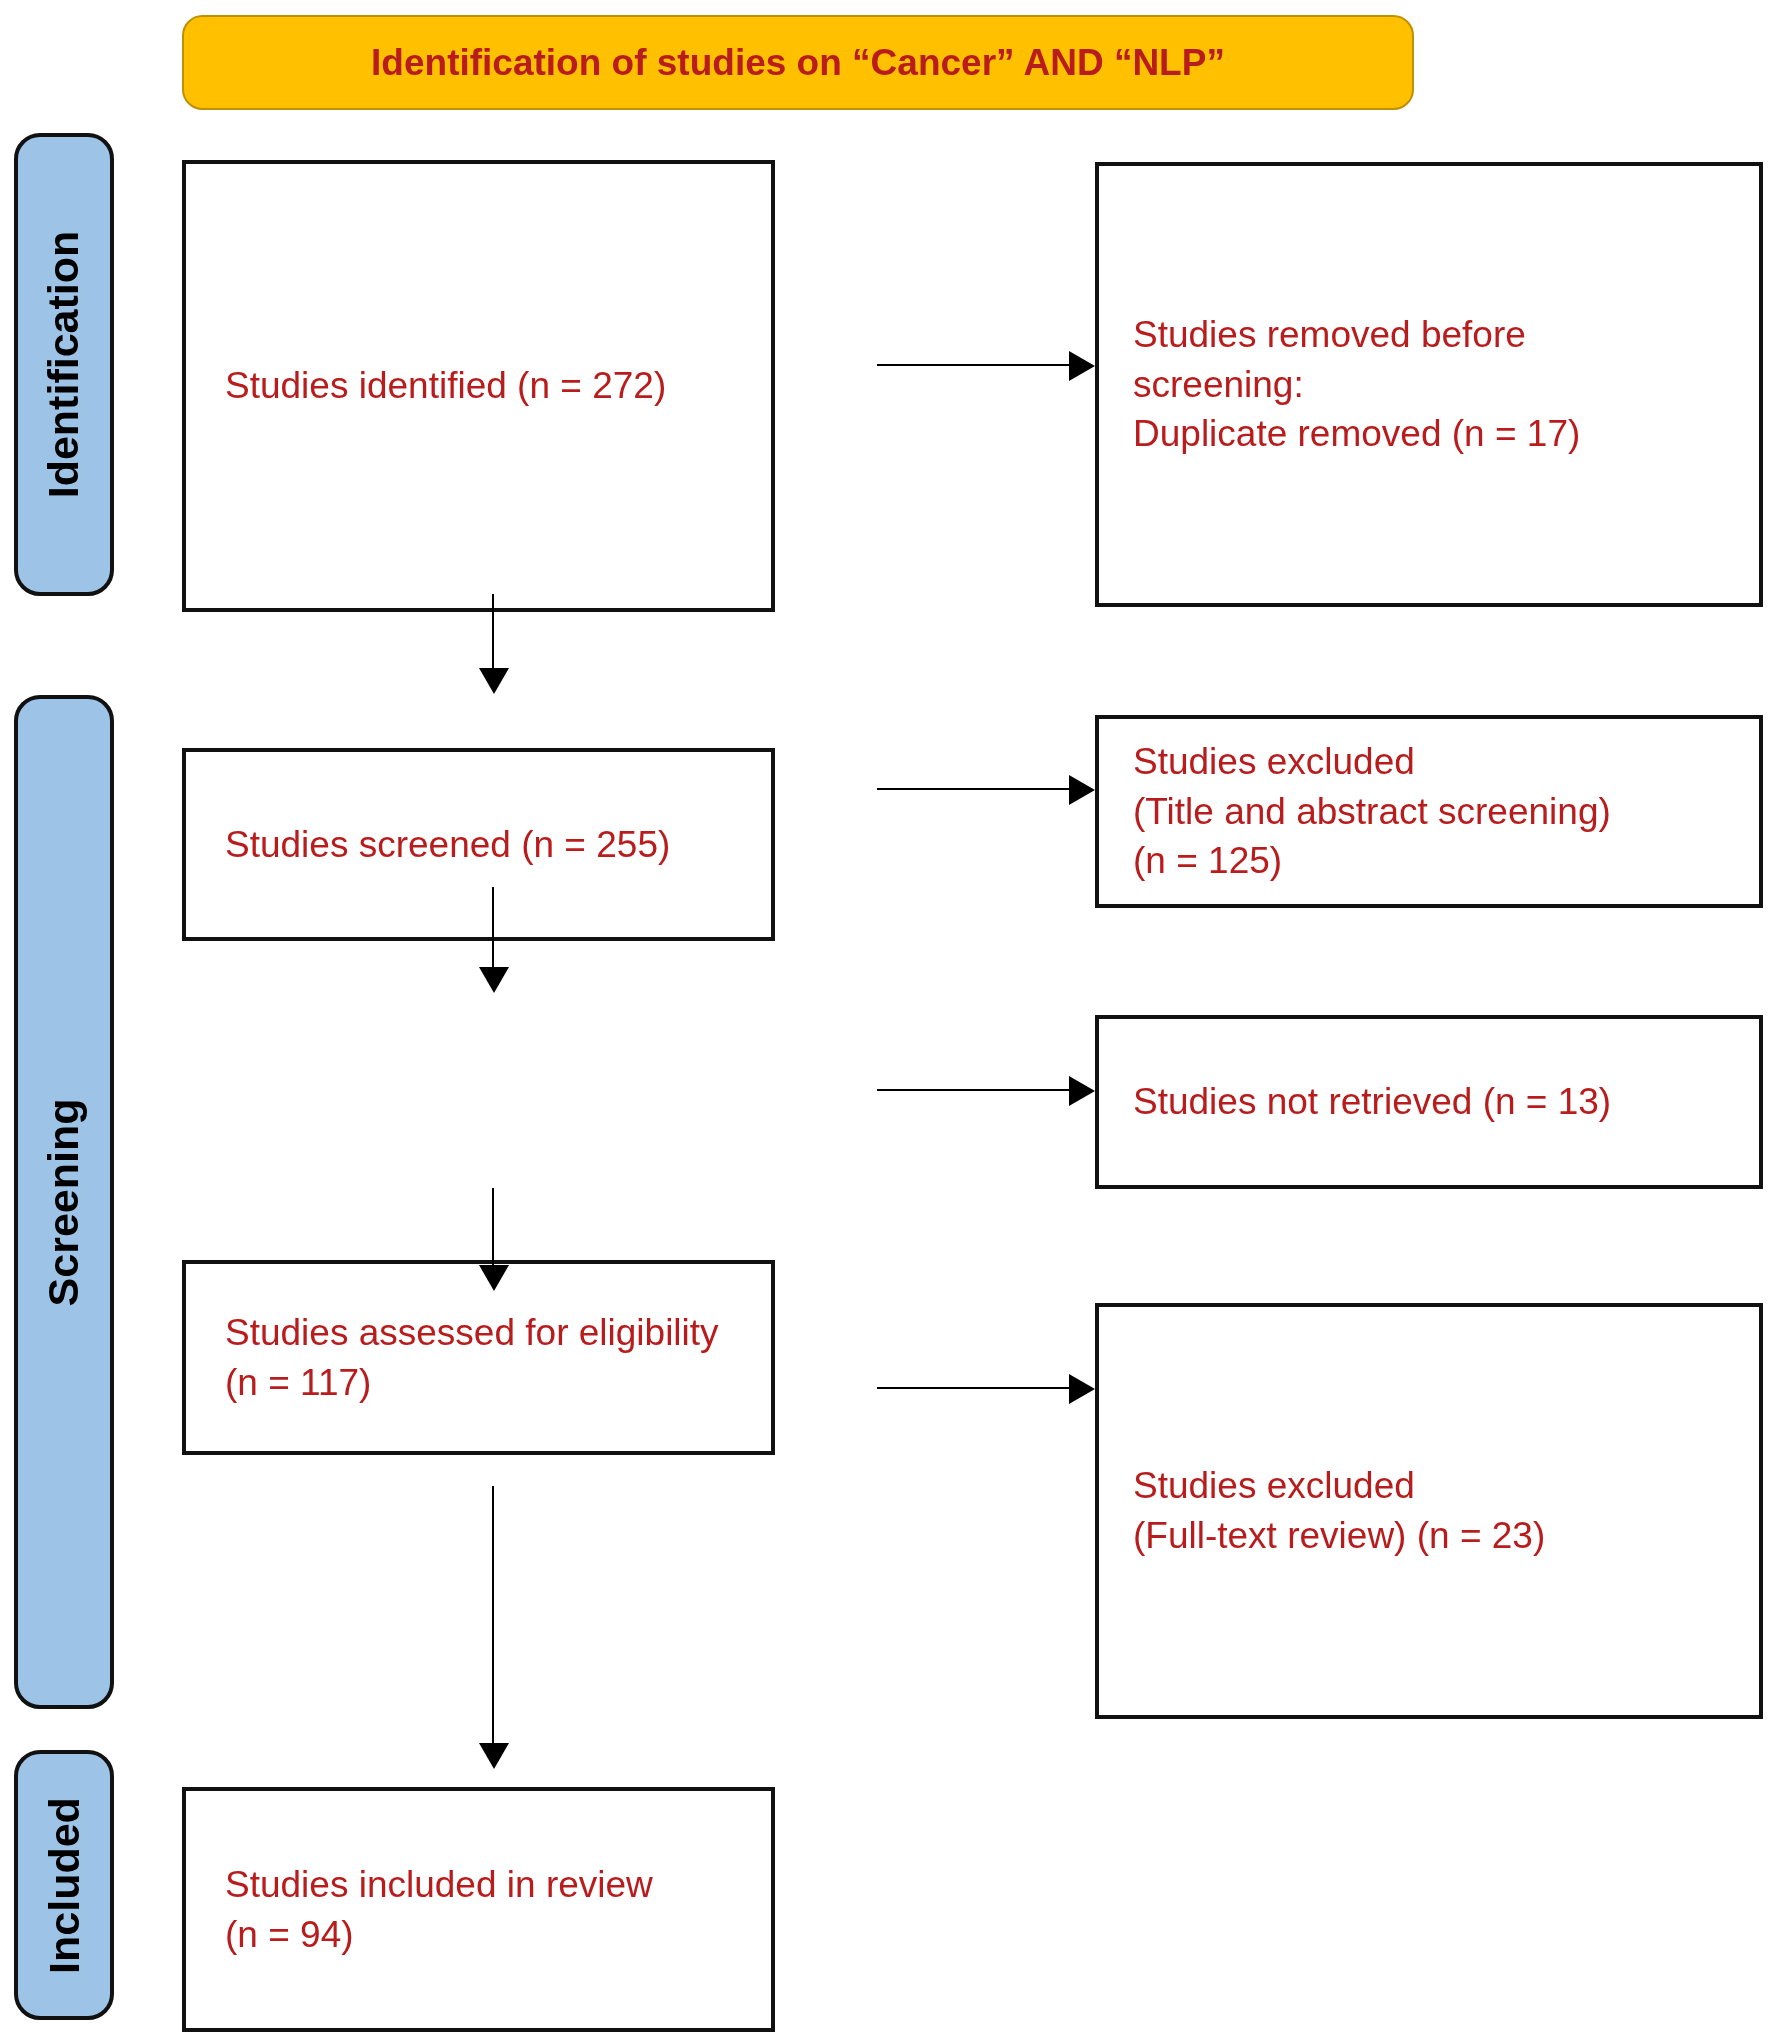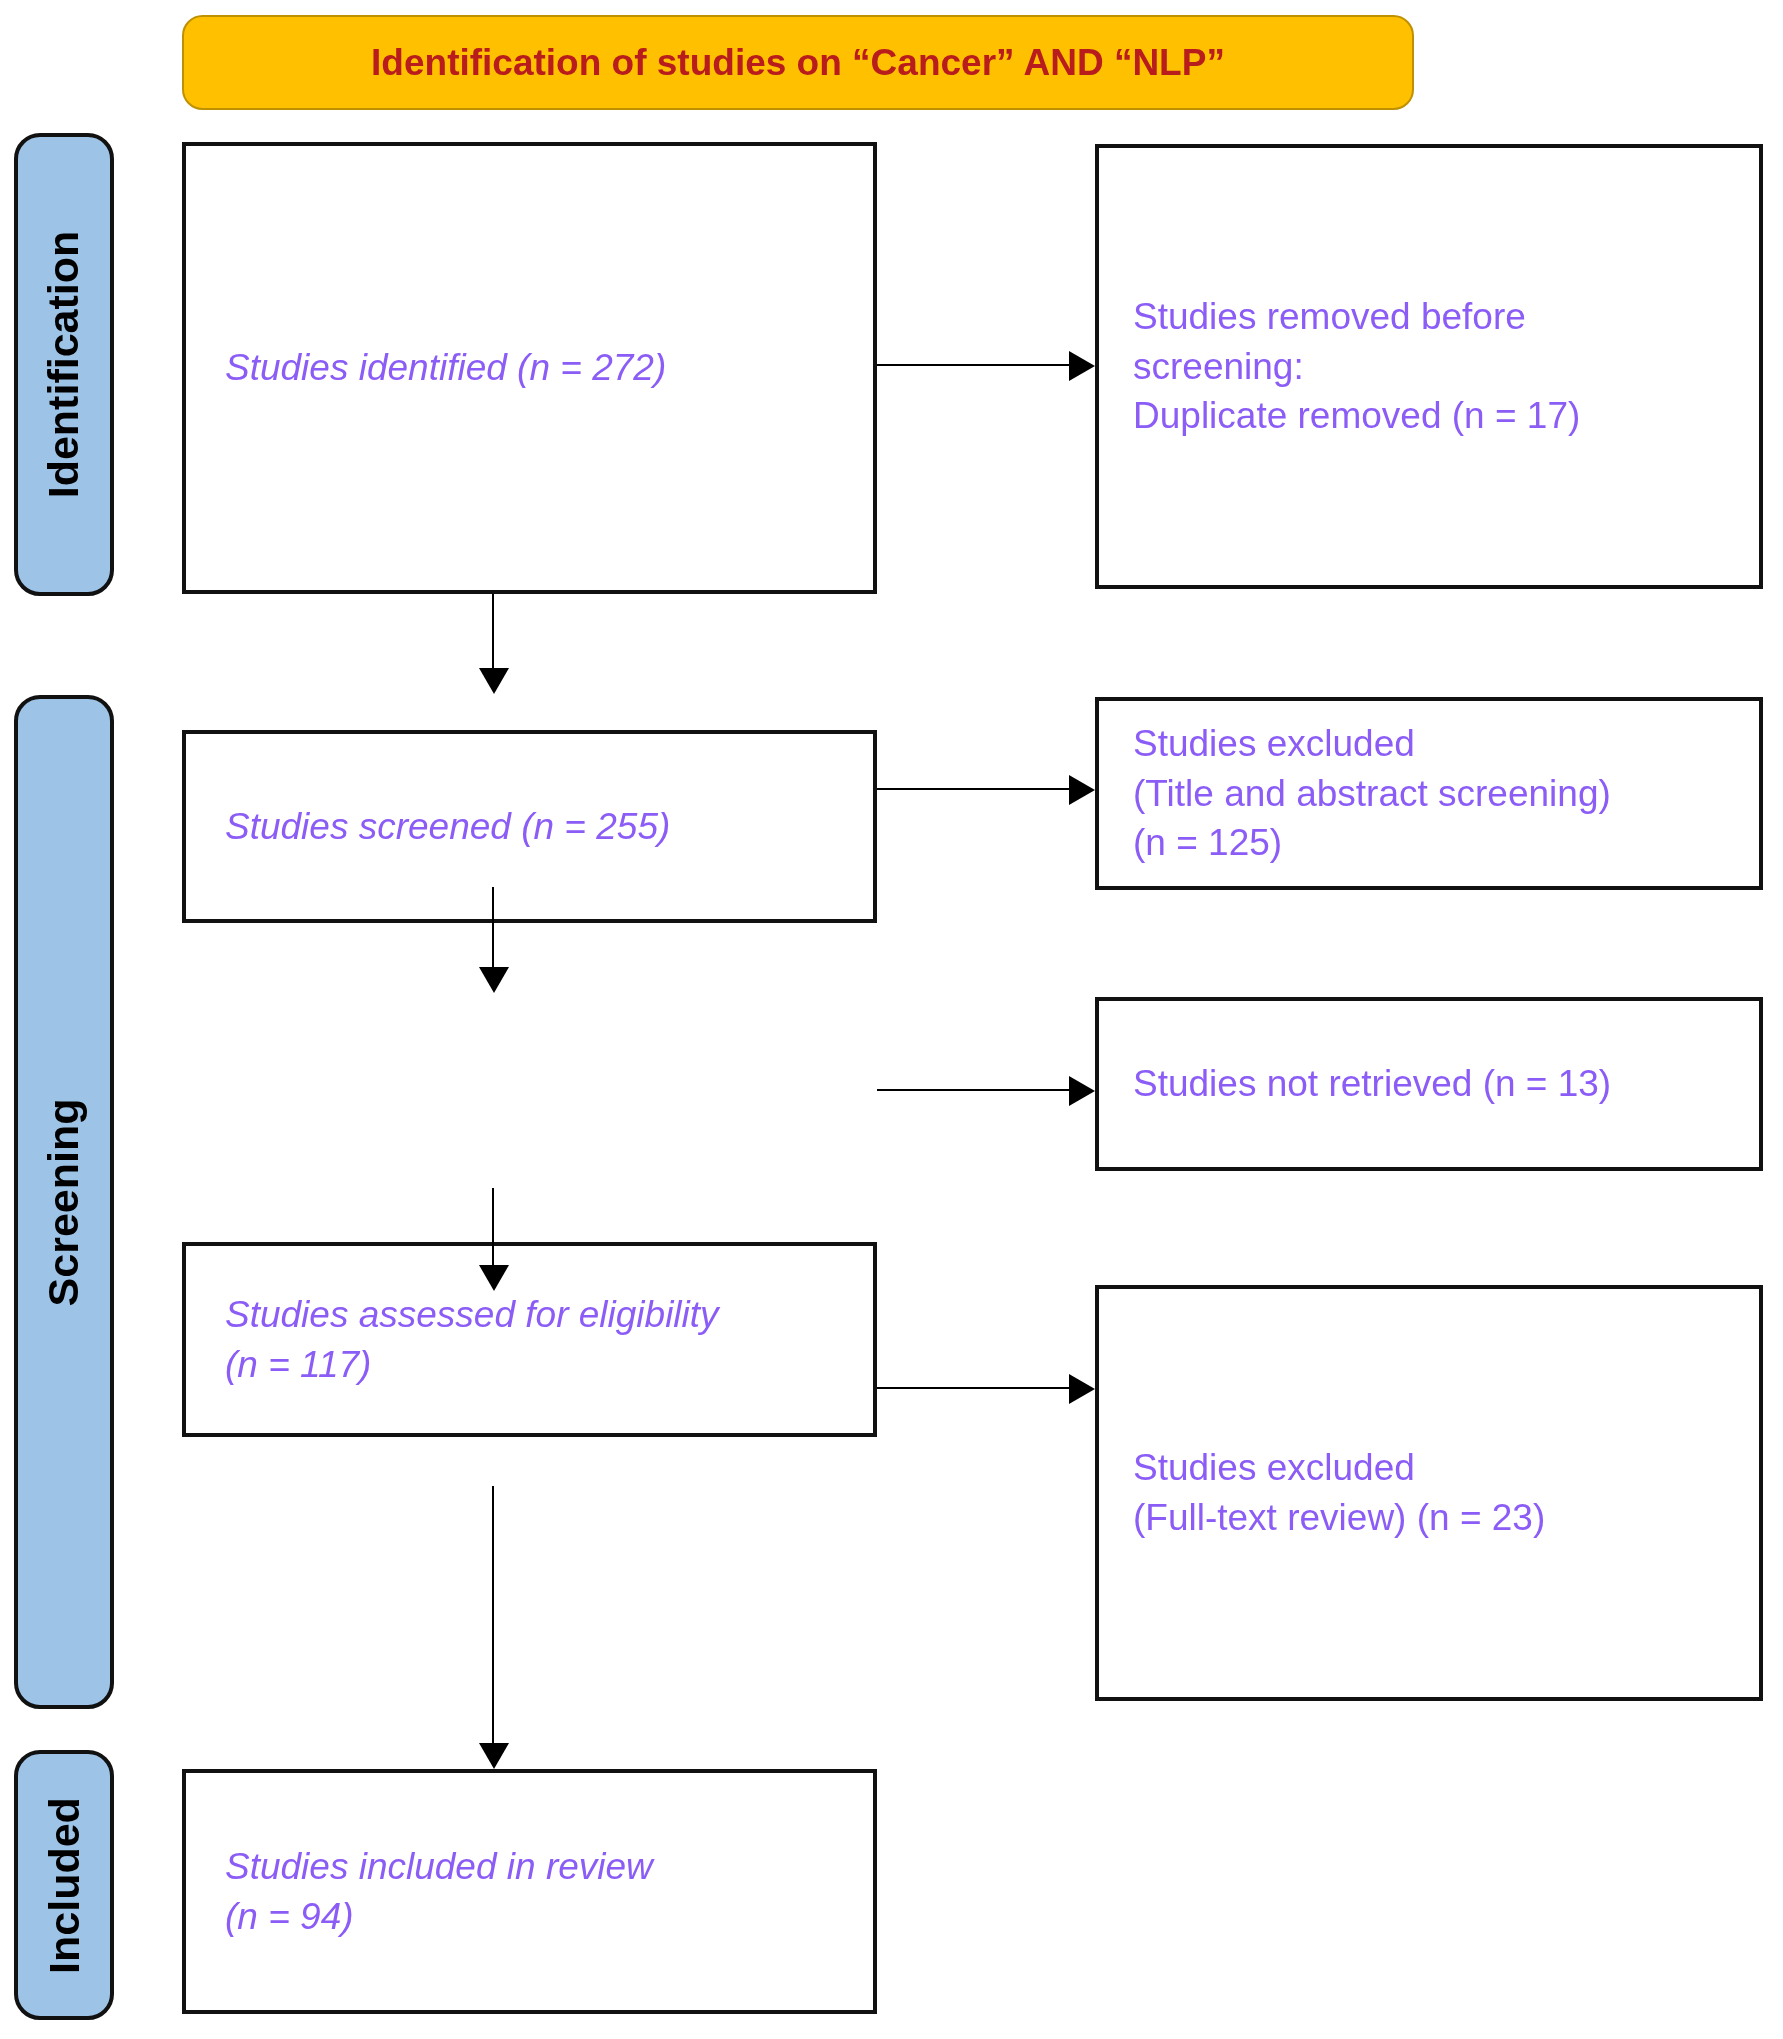--- a/index.html
+++ b/index.html
@@ -48,26 +48,27 @@
   .stage.s2 { top: 695px; height: 1014px; }
   .stage.s3 { top: 1750px; height: 270px; }
 
   
   .fbox {
     position: absolute;
     background: #fff;
     border: 4.7px solid #111;
     box-sizing: border-box;
     display: flex; align-items: center;
-    font-size: 37px; color: #8b5cf6;
+    font-size: 37px; color: #b91c1c;
     line-height: 1.35;
+    margin-top: 18px;
   }
   .fbox .box-text { white-space: pre-line; }
 
-  .col-left  { left: 182px;  width: 695px; padding: 0 18.6px 0 39px; font-style: italic; }
+  .col-left  { left: 182px;  width: 593px; padding: 0 18.6px 0 39px; }
   .col-right { left: 1095px; width: 668px; padding: 0 22.4px 0 34px; }
 
   .b1 { top: 142px;  height: 452px; }
   .b2 { top: 730px;  height: 193px; }
   .b3 { top: 993px; height: 195px; }
   .b4 { top: 1242px; height: 195px; }
   .b5 { top: 1769px; height: 245px; }
 
   .r1 { top: 144px;  height: 445px; }
   .r2 { top: 697px;  height: 193px; }

